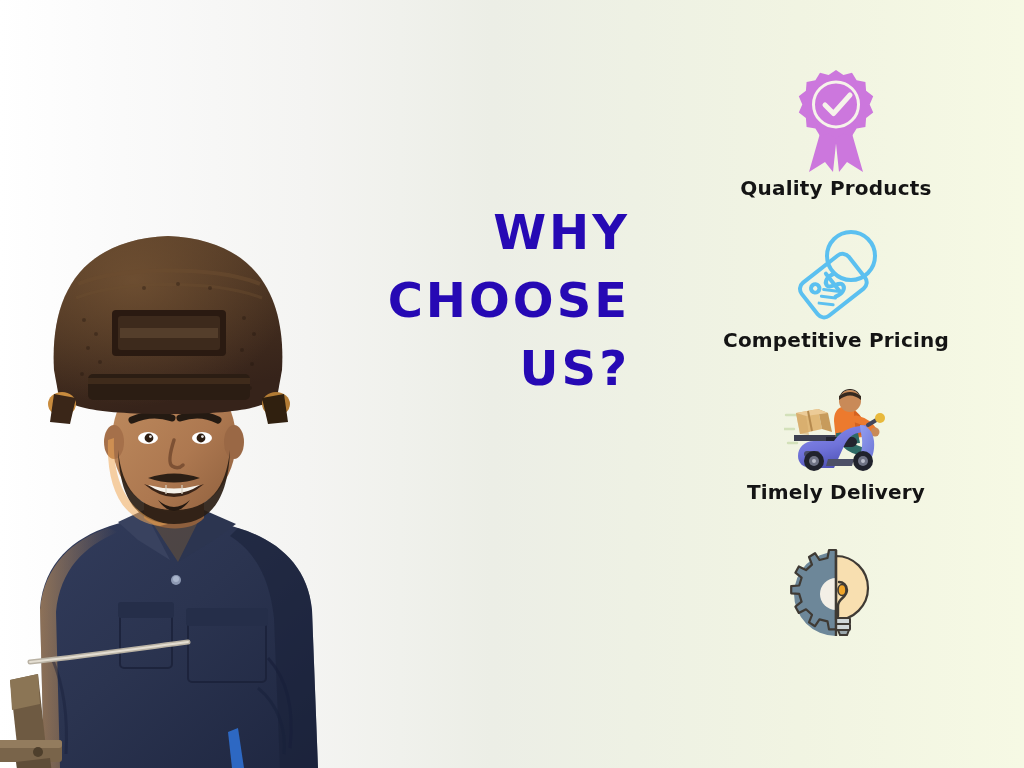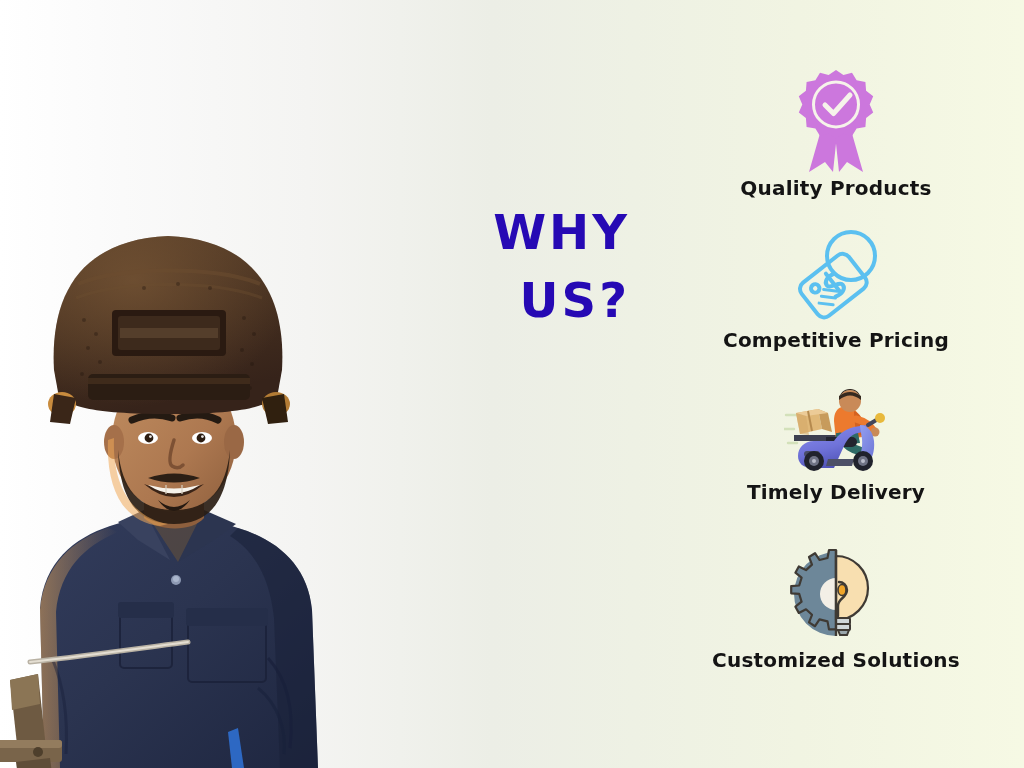--- a/index.html
+++ b/index.html
@@ -249,20 +249,21 @@
       <path d="M0 700 L34 690 L38 740 L0 750 Z" fill="#d9d2c4" opacity=".85"></path>
 
       <path d="M0 716 L176 684 L182 740 L0 768 Z" fill="#4a3420"></path>
       <path d="M40 710 L178 688 L182 712 L44 734 Z" fill="#6b4e31" opacity=".7"></path>
     </g>
   </svg>
 </div>
 
 <div id="headline">
   <div class="headline-line">WHY</div>
+  <div class="headline-line">CHOOSE</div>
   <div class="headline-line">US?</div>
 </div>
 
 <div id="features">
 
   <div class="feature" id="feature-0">
     <div class="feature-icon">
       <svg width="86" height="104" viewBox="0 0 86 104" xmlns="http://www.w3.org/2000/svg">
         <g fill="#cc77dd">
 
@@ -401,16 +402,15 @@
             <path d="M50 84 h11 l-2 5 h-7 Z" fill="#9aa6ab"></path>
           </g>
 
           <path d="M50 70 v-10 c0 -8 9 -8 9 -16 c0 -5 -4 -8 -8 -8" fill="none" stroke="#3f3a34" stroke-width="2.4" stroke-linecap="round"></path>
           <ellipse cx="54" cy="44" rx="4" ry="5.5" fill="#f0a52a" stroke="#3f3a34" stroke-width="1.6"></ellipse>
         </g>
 
         <path d="M48 4 v86" stroke="#3f3a34" stroke-width="2.4"></path>
       </svg>
     </div>
-    <div class="feature-label">Customized Solutions</div>
   </div>
 
 </div>
 
 </body></html>

